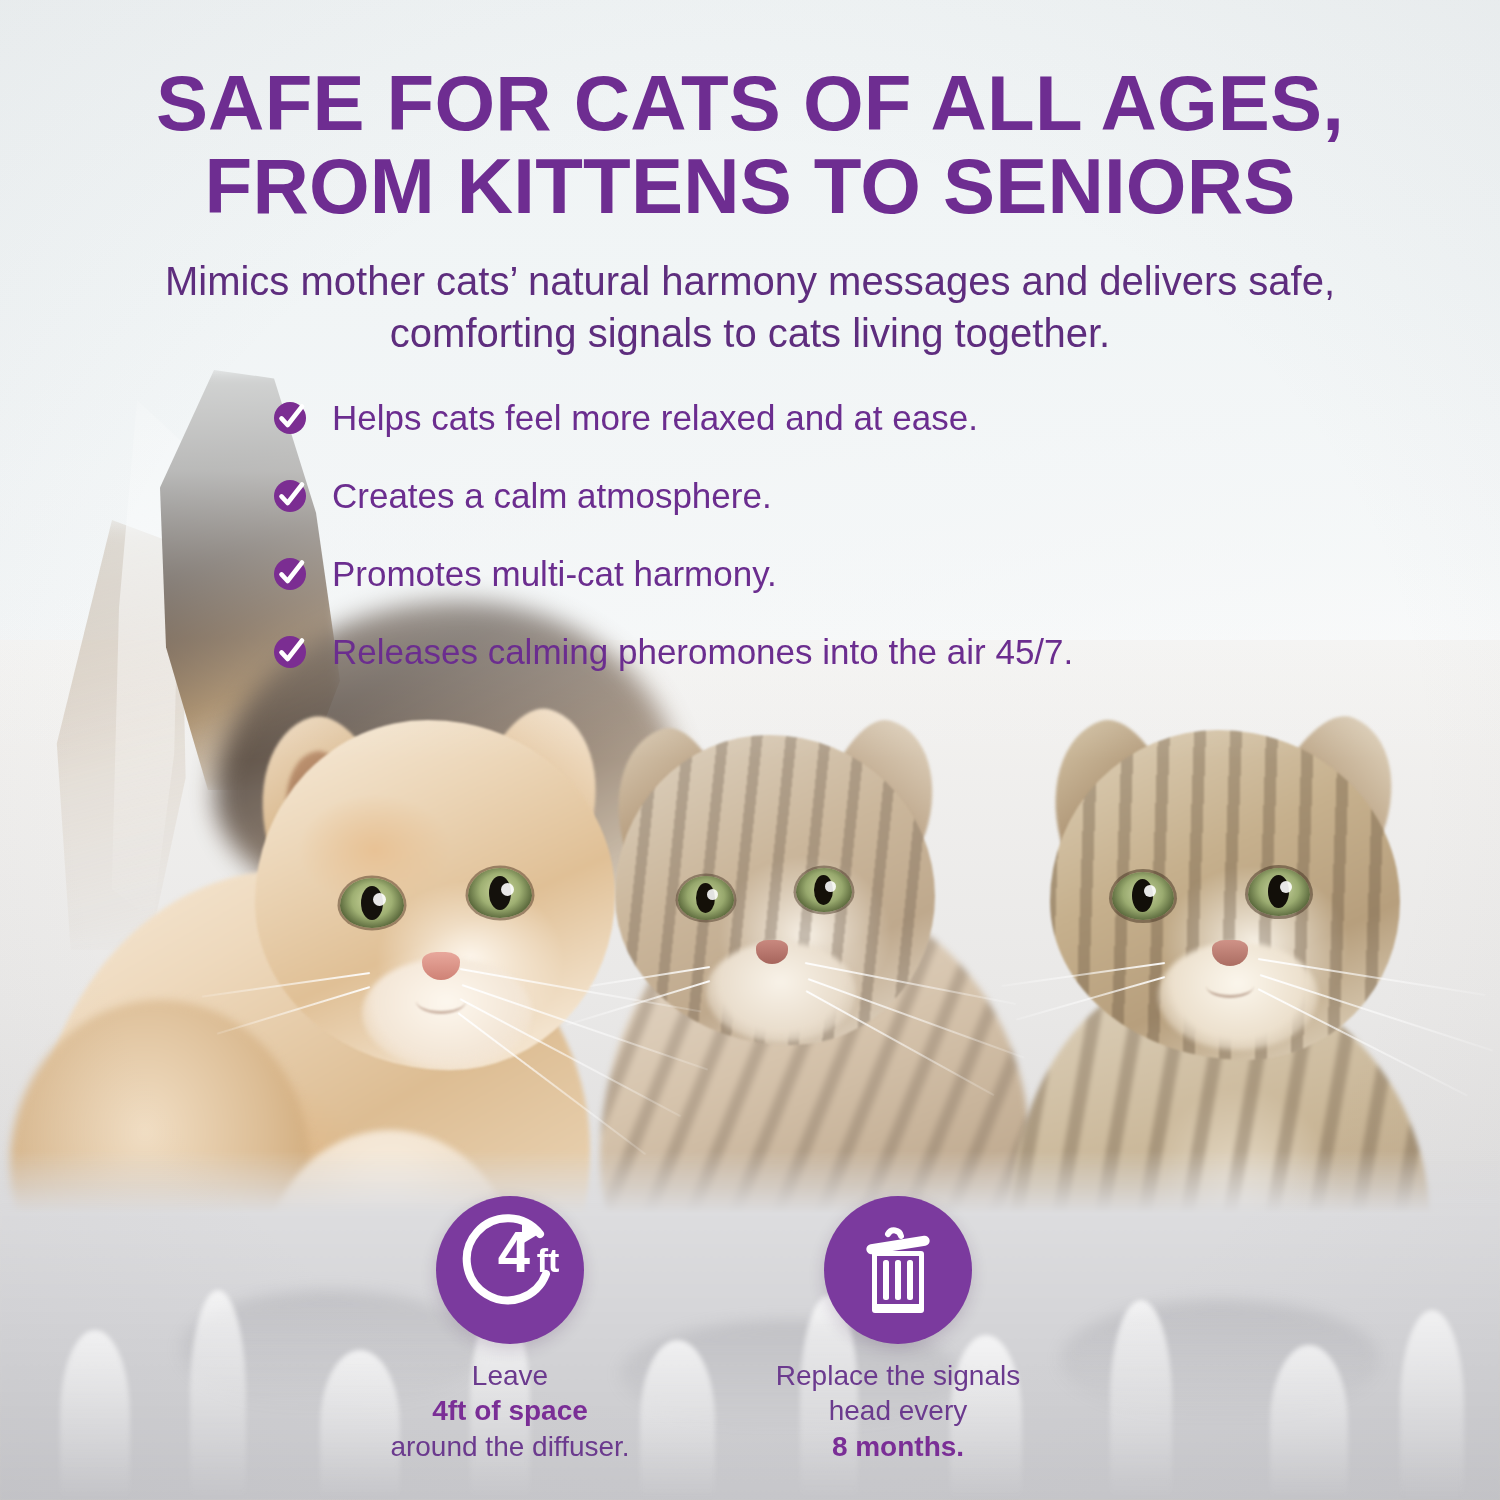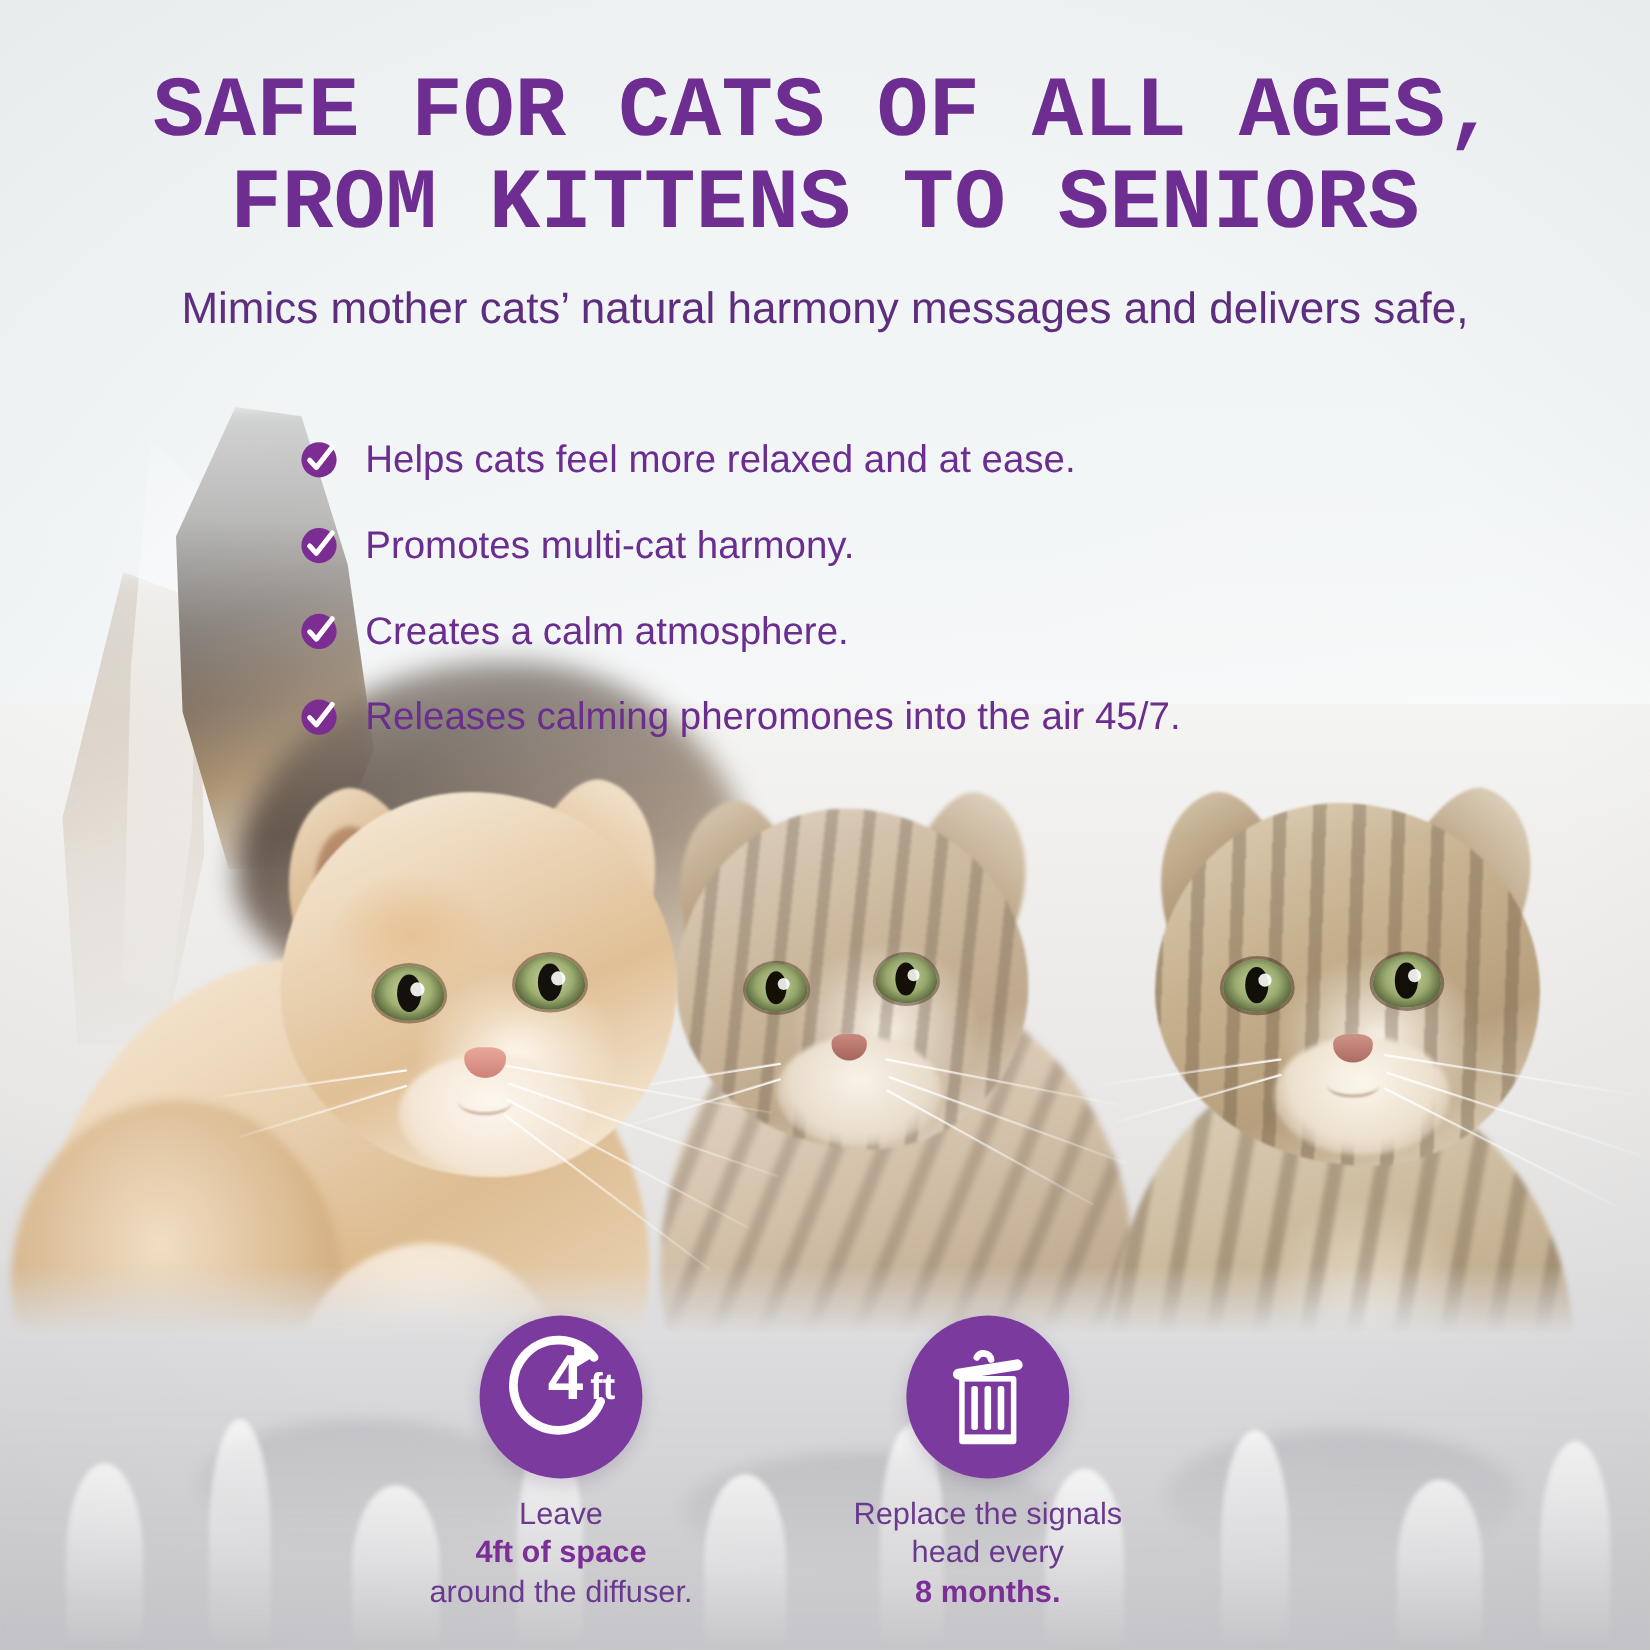--- a/index.html
+++ b/index.html
@@ -330,21 +330,20 @@
   .content { position:absolute; left:0; top:0; width:1500px; height:1500px; }
 
   .headline {
     position:absolute; left:0; top:62px; width:1500px;
     text-align:center;
     font-size:78px; font-weight:bold;
     line-height:1.06;
     letter-spacing:.2px;
     color:#6E2D91;
     text-transform:uppercase;
-    font-family:Liberation Mono, monospace;
   }
   .headline span { display:block; }
 
   .subtitle {
     position:absolute; left:140px; top:255px; width:1220px;
     text-align:center;
     font-size:40px; line-height:1.3;
     color:#5E2D7E;
   }
   .subtitle span { display:block;text-align:center; }
@@ -504,49 +503,50 @@
 
   <div class="content">
 
     <h1 class="headline">
       <span>SAFE FOR CATS OF ALL AGES,</span>
       <span>FROM KITTENS TO SENIORS</span>
     </h1>
 
     <p class="subtitle">
       <span>Mimics mother cats’ natural harmony messages and delivers safe,</span>
+      <span>comforting signals to cats living together.</span>
     </p>
 
     <ul class="bullets">
       <li class="bullet">
         <span class="check">
           <svg viewBox="0 0 42 42">
             <circle cx="21" cy="21" r="16" fill="#7B2D92"></circle>
             <path d="M12.5 21.4 L18.6 28 L33 9.5" fill="none" stroke="#ffffff" stroke-width="4.6" stroke-linecap="round" stroke-linejoin="round"></path>
           </svg>
         </span>
         <span class="bullet-text">Helps cats feel more relaxed and at ease.</span>
       </li>
       <li class="bullet">
         <span class="check">
           <svg viewBox="0 0 42 42">
             <circle cx="21" cy="21" r="16" fill="#7B2D92"></circle>
             <path d="M12.5 21.4 L18.6 28 L33 9.5" fill="none" stroke="#ffffff" stroke-width="4.6" stroke-linecap="round" stroke-linejoin="round"></path>
           </svg>
         </span>
-        <span class="bullet-text">Promotes multi-cat harmony.</span>
+        <span class="bullet-text">Creates a calm atmosphere.</span>
       </li>
       <li class="bullet">
         <span class="check">
           <svg viewBox="0 0 42 42">
             <circle cx="21" cy="21" r="16" fill="#7B2D92"></circle>
             <path d="M12.5 21.4 L18.6 28 L33 9.5" fill="none" stroke="#ffffff" stroke-width="4.6" stroke-linecap="round" stroke-linejoin="round"></path>
           </svg>
         </span>
-        <span class="bullet-text">Creates a calm atmosphere.</span>
+        <span class="bullet-text">Promotes multi-cat harmony.</span>
       </li>
       <li class="bullet">
         <span class="check">
           <svg viewBox="0 0 42 42">
             <circle cx="21" cy="21" r="16" fill="#7B2D92"></circle>
             <path d="M12.5 21.4 L18.6 28 L33 9.5" fill="none" stroke="#ffffff" stroke-width="4.6" stroke-linecap="round" stroke-linejoin="round"></path>
           </svg>
         </span>
         <span class="bullet-text">Releases calming pheromones into the air 45/7.</span>
       </li>

